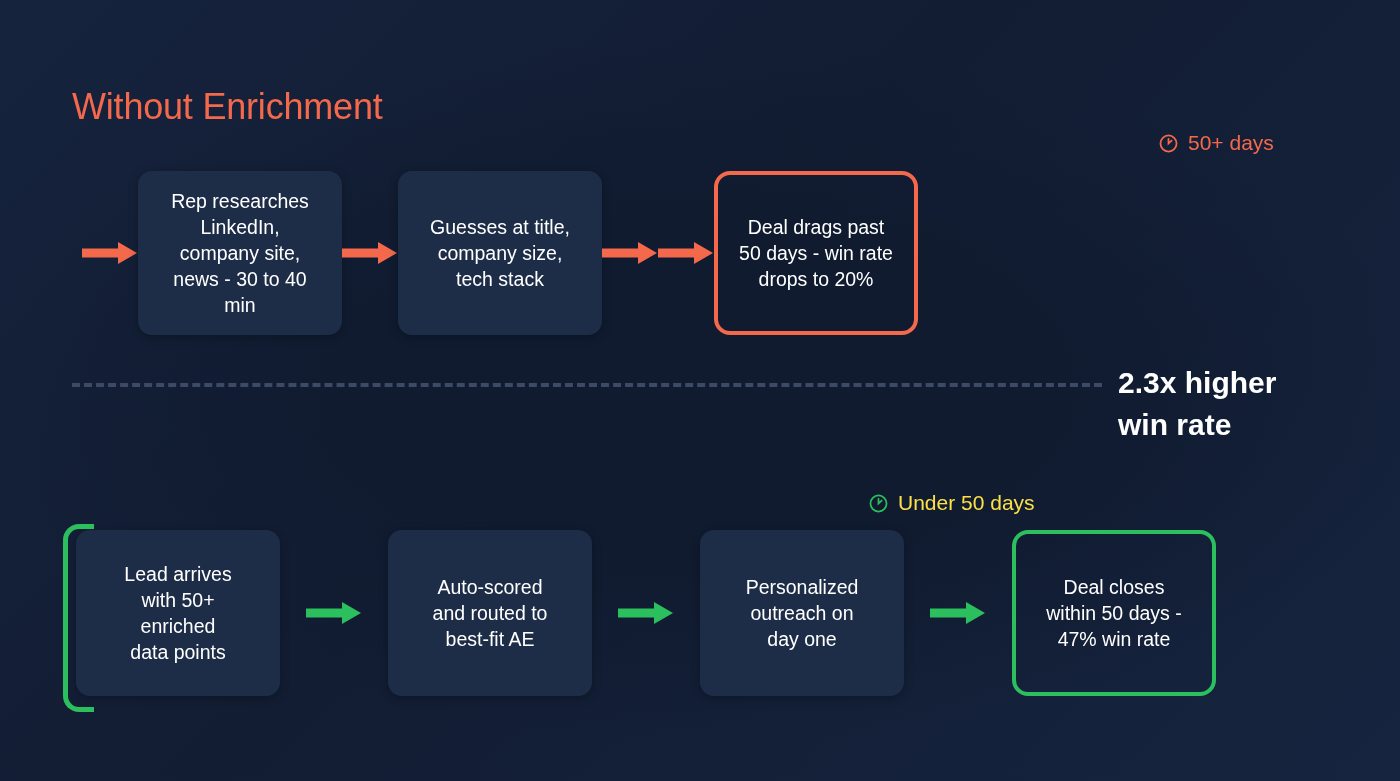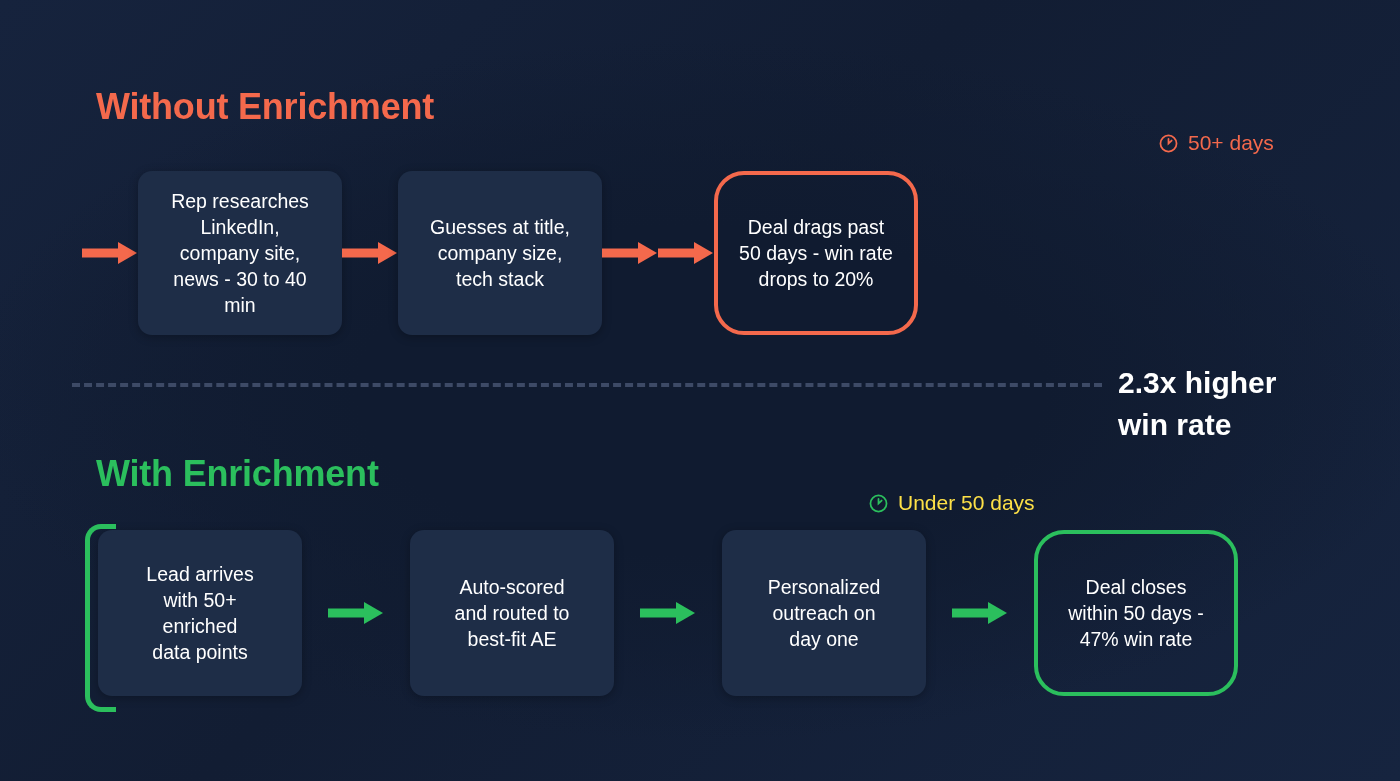--- a/index.html
+++ b/index.html
@@ -11,31 +11,30 @@
       radial-gradient(ellipse 70% 60% at 50% 50%, #101b30 0%, #101b30 35%, rgba(19,31,54,0) 75%),
       linear-gradient(135deg, #16233d 0%, #121d33 45%, #16243f 100%);
     overflow:hidden;
     position:relative;
   }
   .canvas { position:relative; width:1400px; height:781px; }
 
   .section-title {
     position:absolute;
     font-size:36px;
-    font-weight:bold;
+    font-weight:normal;
     letter-spacing:-0.2px;
     white-space:nowrap;
-    margin-left:24px;
   }
   #title-without { left:72px; top:86px; color:#f4694c; }
   #title-with    { left:72px; top:453px; color:#2bbf5d; }
 
   .row { position:absolute; display:flex; align-items:center; }
   #row-without { left:82px; top:171px; }
-  #row-with    { left:98px; top:530px;gap:26px; }
+  #row-with    { left:76px; top:530px;gap:26px; }
 
   .node {
     position:relative;
     background:#1e2d47;
     border-radius:14px;
     display:flex;
     align-items:center;
     justify-content:center;
     text-align:center;
     color:#ffffff;
@@ -57,21 +56,21 @@
     width:26px; height:calc(100% + 12px);
     border:5px solid var(--accent);
     border-right:none;
     border-radius:16px 0 0 16px;
   }
 
   
   .node.outcome {
     background:transparent;
     border:4px solid var(--accent);
-    border-radius:30px;
+    border-radius:16px;
     box-shadow:none;
   }
 
   .arrow {
     position:relative;
     width:56px; height:18px;
     display:flex; align-items:center;
     flex:0 0 auto;
   }
   .arrow .shaft {
@@ -182,21 +181,20 @@
 50 days - win rate
 drops to 20%</span>
     </div>
   </div>
 
   <div class="divider"></div>
 
   <div class="stat">2.3x higher
 win rate</div>
 
-  <div class="section-title" id="title-with">With Enrichment</div>
 
   <div class="badge" id="badge-with">
     <span>
       <svg width="21" height="21" viewBox="0 0 24 24" fill="none" stroke="#2bbf5d" stroke-width="2" stroke-linecap="round">
         <circle cx="12" cy="12" r="9.2"></circle>
         <path d="M12 6.8 V12 L15.6 8.6"></path>
       </svg>
     </span>
     <span>Under 50 days</span>
   </div>

